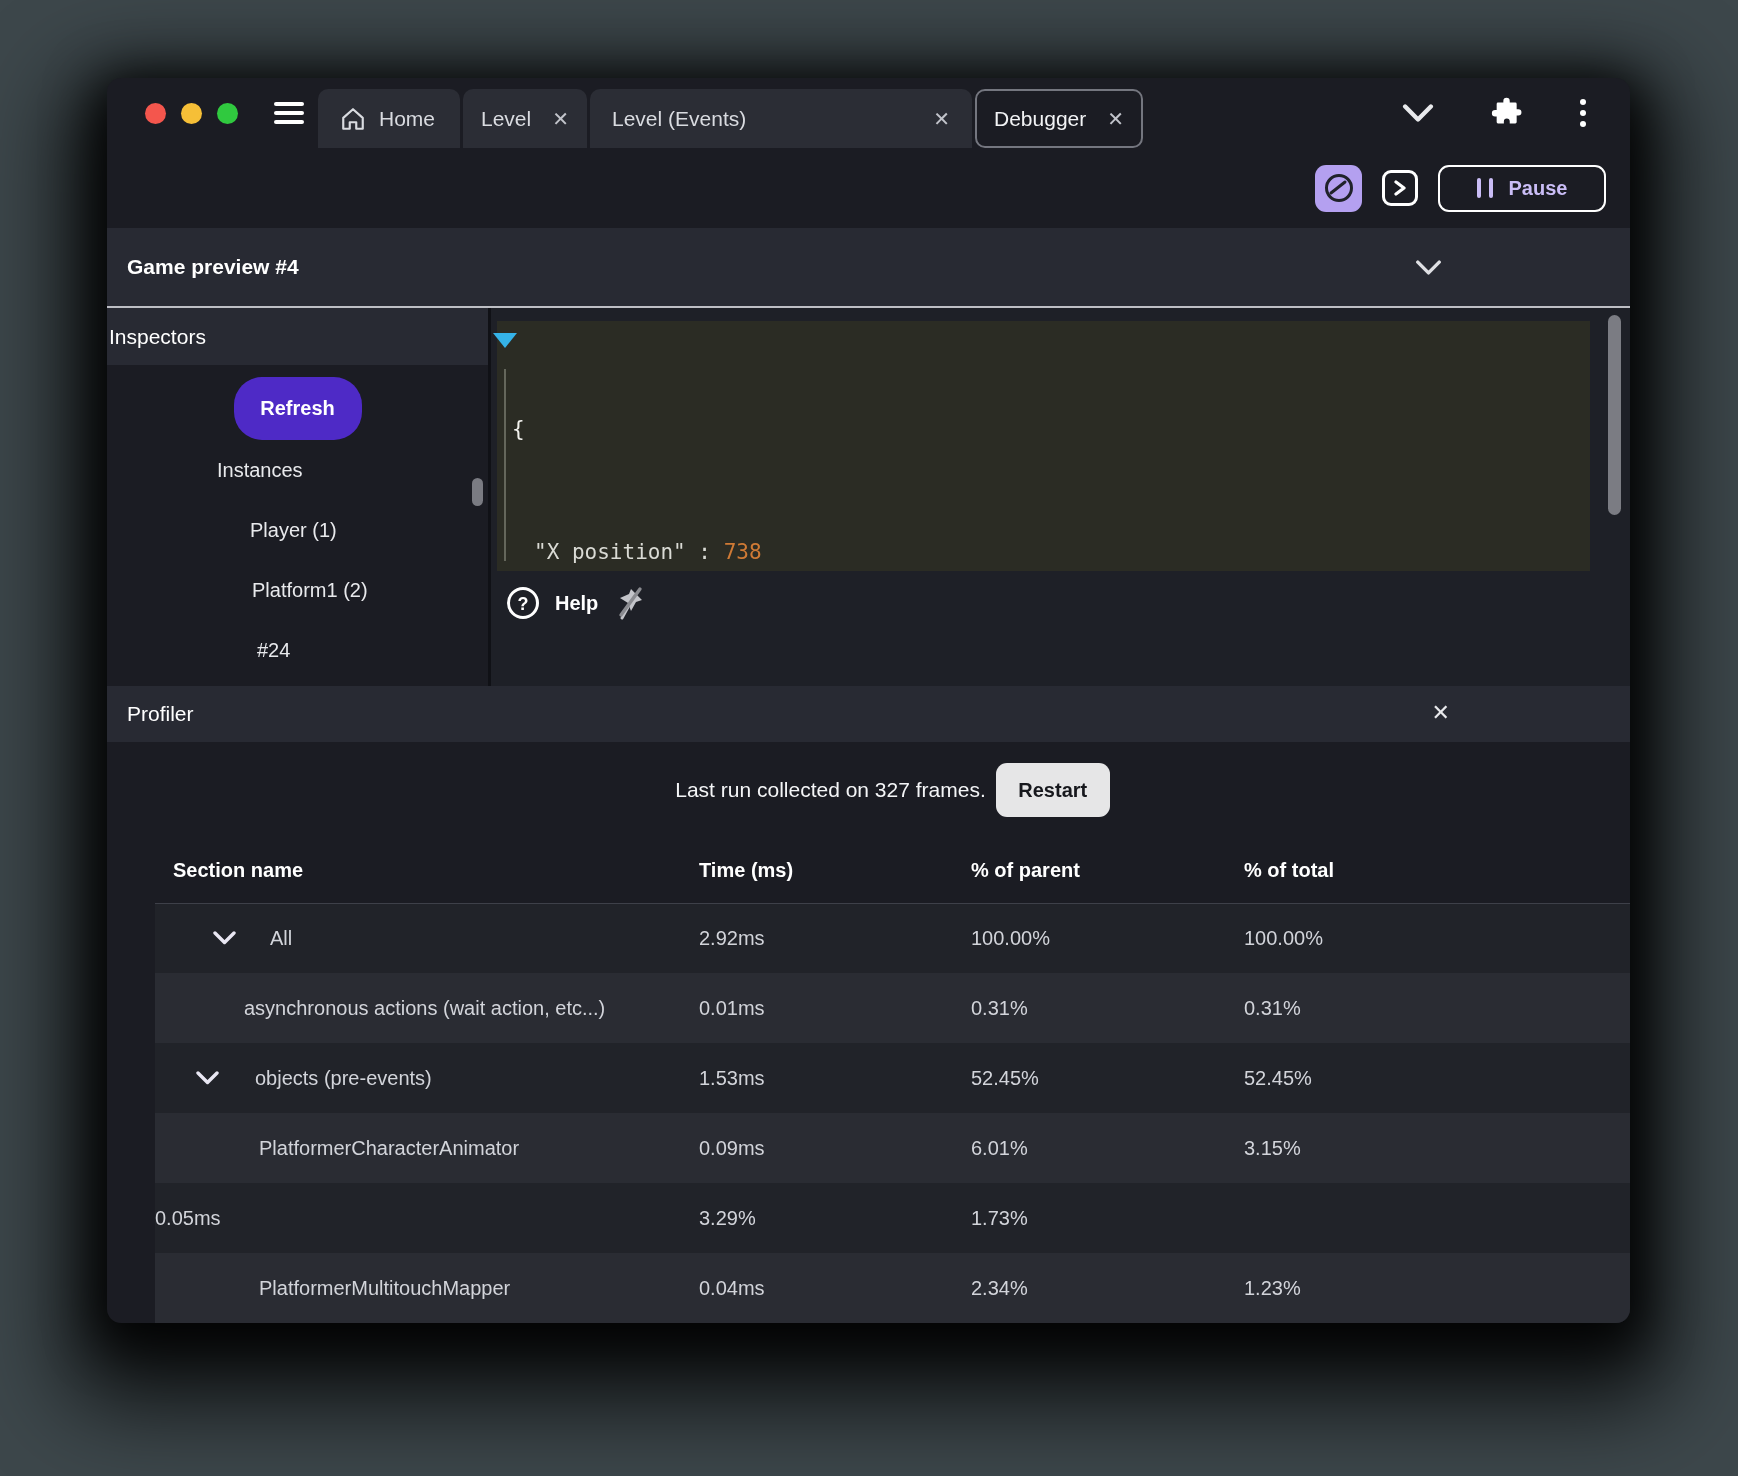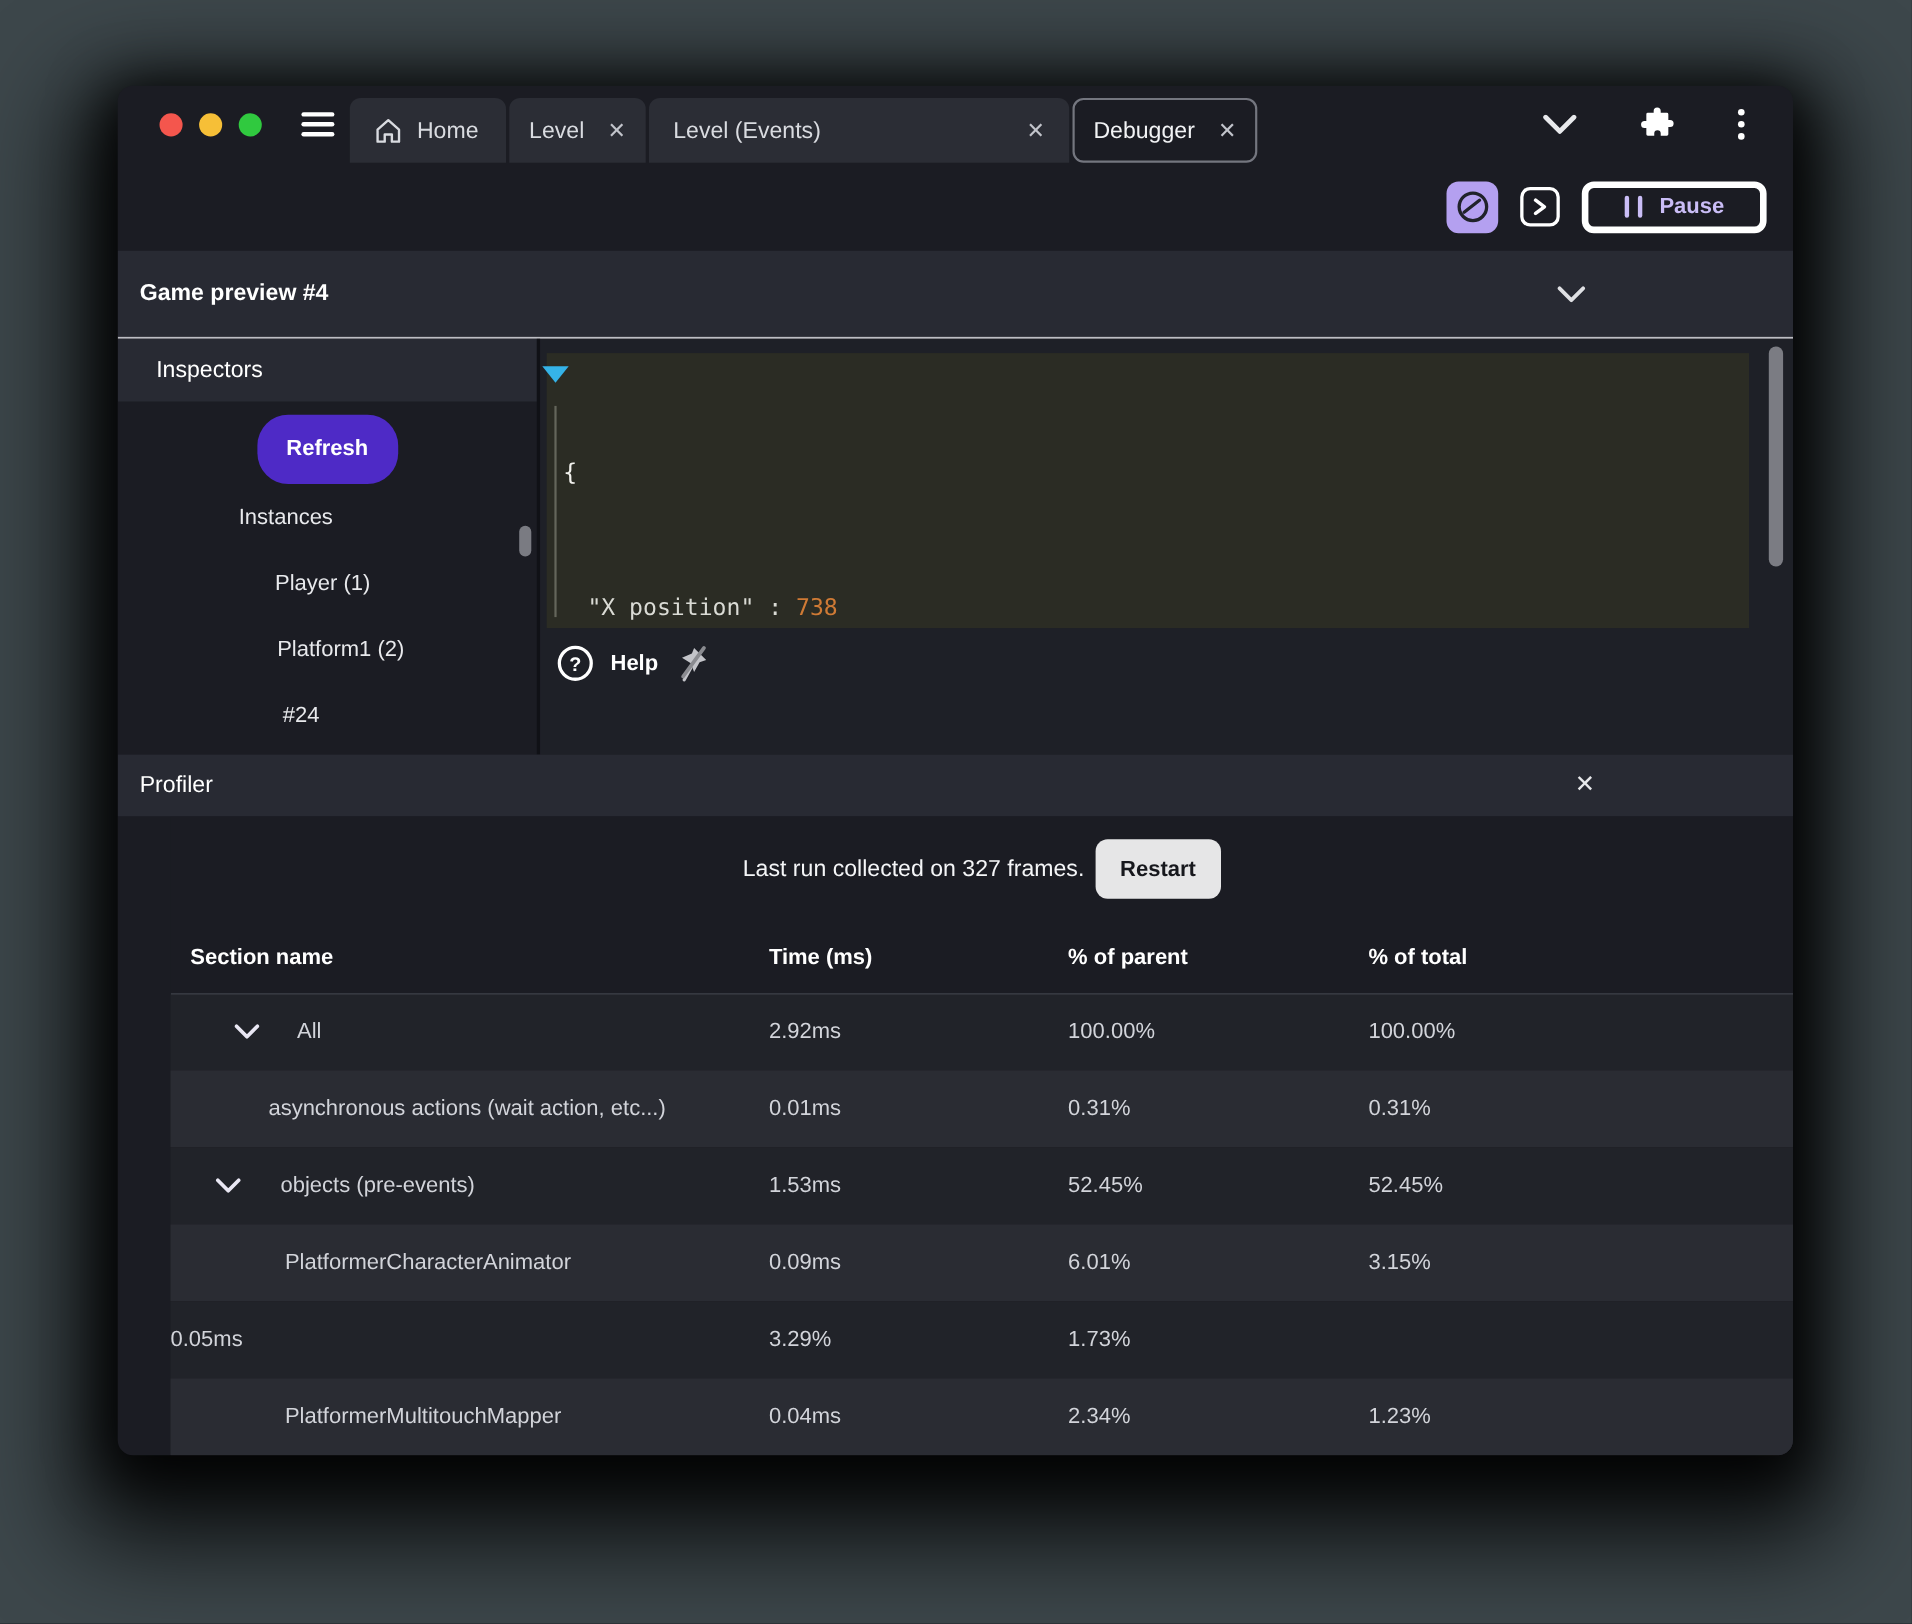--- a/index.html
+++ b/index.html
@@ -34,38 +34,38 @@
   .puzzle-svg { width:32px; height:32px; }
   .kebab { display:flex; flex-direction:column; gap:5px; cursor:pointer; padding:2px; }
   .kebab i { width:6px; height:6px; border-radius:50%; background:#fff; }
 
   
   .toolbar { height:80px; display:flex; align-items:center; justify-content:flex-end; gap:20px; padding-right:24px; }
   .profiler-btn { width:47px; height:47px; border-radius:11px; background:#b4a0f0; border:none;
                   display:flex; align-items:center; justify-content:center; cursor:pointer; }
   .console-btn { width:36px; height:36px; border:3px solid #fff; border-radius:9px; background:transparent;
                  display:flex; align-items:center; justify-content:center; cursor:pointer; }
-  .pause-btn { height:47px; width:168px; border:6px solid #ffffff; border-radius:11px; background:transparent;
+  .pause-btn { height:47px; width:168px; border:2px solid #ffffff; border-radius:11px; background:transparent;
                display:flex; align-items:center; justify-content:center; gap:16px;
                color:#cabdf6; font-weight:bold; font-size:20px; cursor:pointer; font-family:inherit; }
   .pause-bars { display:flex; gap:8px; }
   .pause-bars i { display:block; width:4px; height:20px; background:#cabdf6; border-radius:2px; }
 
   
   .preview-bar { height:78px; background:#282a33; display:flex; align-items:center;
                  padding-left:20px; font-size:21px; font-weight:700; color:#fff; position:relative; }
   .preview-caret { position:absolute; right:188px; top:32px; cursor:pointer; }
 
   .separator { height:2px; background:#bdbec4; }
 
   
   .main { height:378px; display:flex; }
   .left-panel { width:384px; background:#1b1c23; border-right:3px solid #101116; position:relative; overflow:hidden; }
   .inspectors-header { height:57px; background:#282a33; display:flex; align-items:center;
-                       padding-left:35px; font-size:21px; color:#fff; }
+                       padding-left:2px; font-size:21px; color:#fff; }
   .refresh-btn { display:block; margin:12px auto 0; width:128px; height:63px; background:#4e2ac6;
                  border:none; border-radius:28px; color:#fff; font-weight:700; font-size:20px;
                  cursor:pointer; font-family:inherit; }
   .insp-item { height:60px; display:flex; align-items:center; font-size:20px; color:#e8e9ec; cursor:pointer; }
   .pl1 { padding-left:110px; } .pl2 { padding-left:143px; } .pl3 { padding-left:145px; } .pl4 { padding-left:150px; }
   .left-scroll-thumb { position:absolute; right:5px; top:170px; width:11px; height:28px;
                        background:#7a7b82; border-radius:6px; }
 
   .right-panel { flex:1; background:#1e2027; position:relative; overflow:hidden; }
   .general-title { padding:18px 0 0 10px; font-size:21px; color:#fff; }

